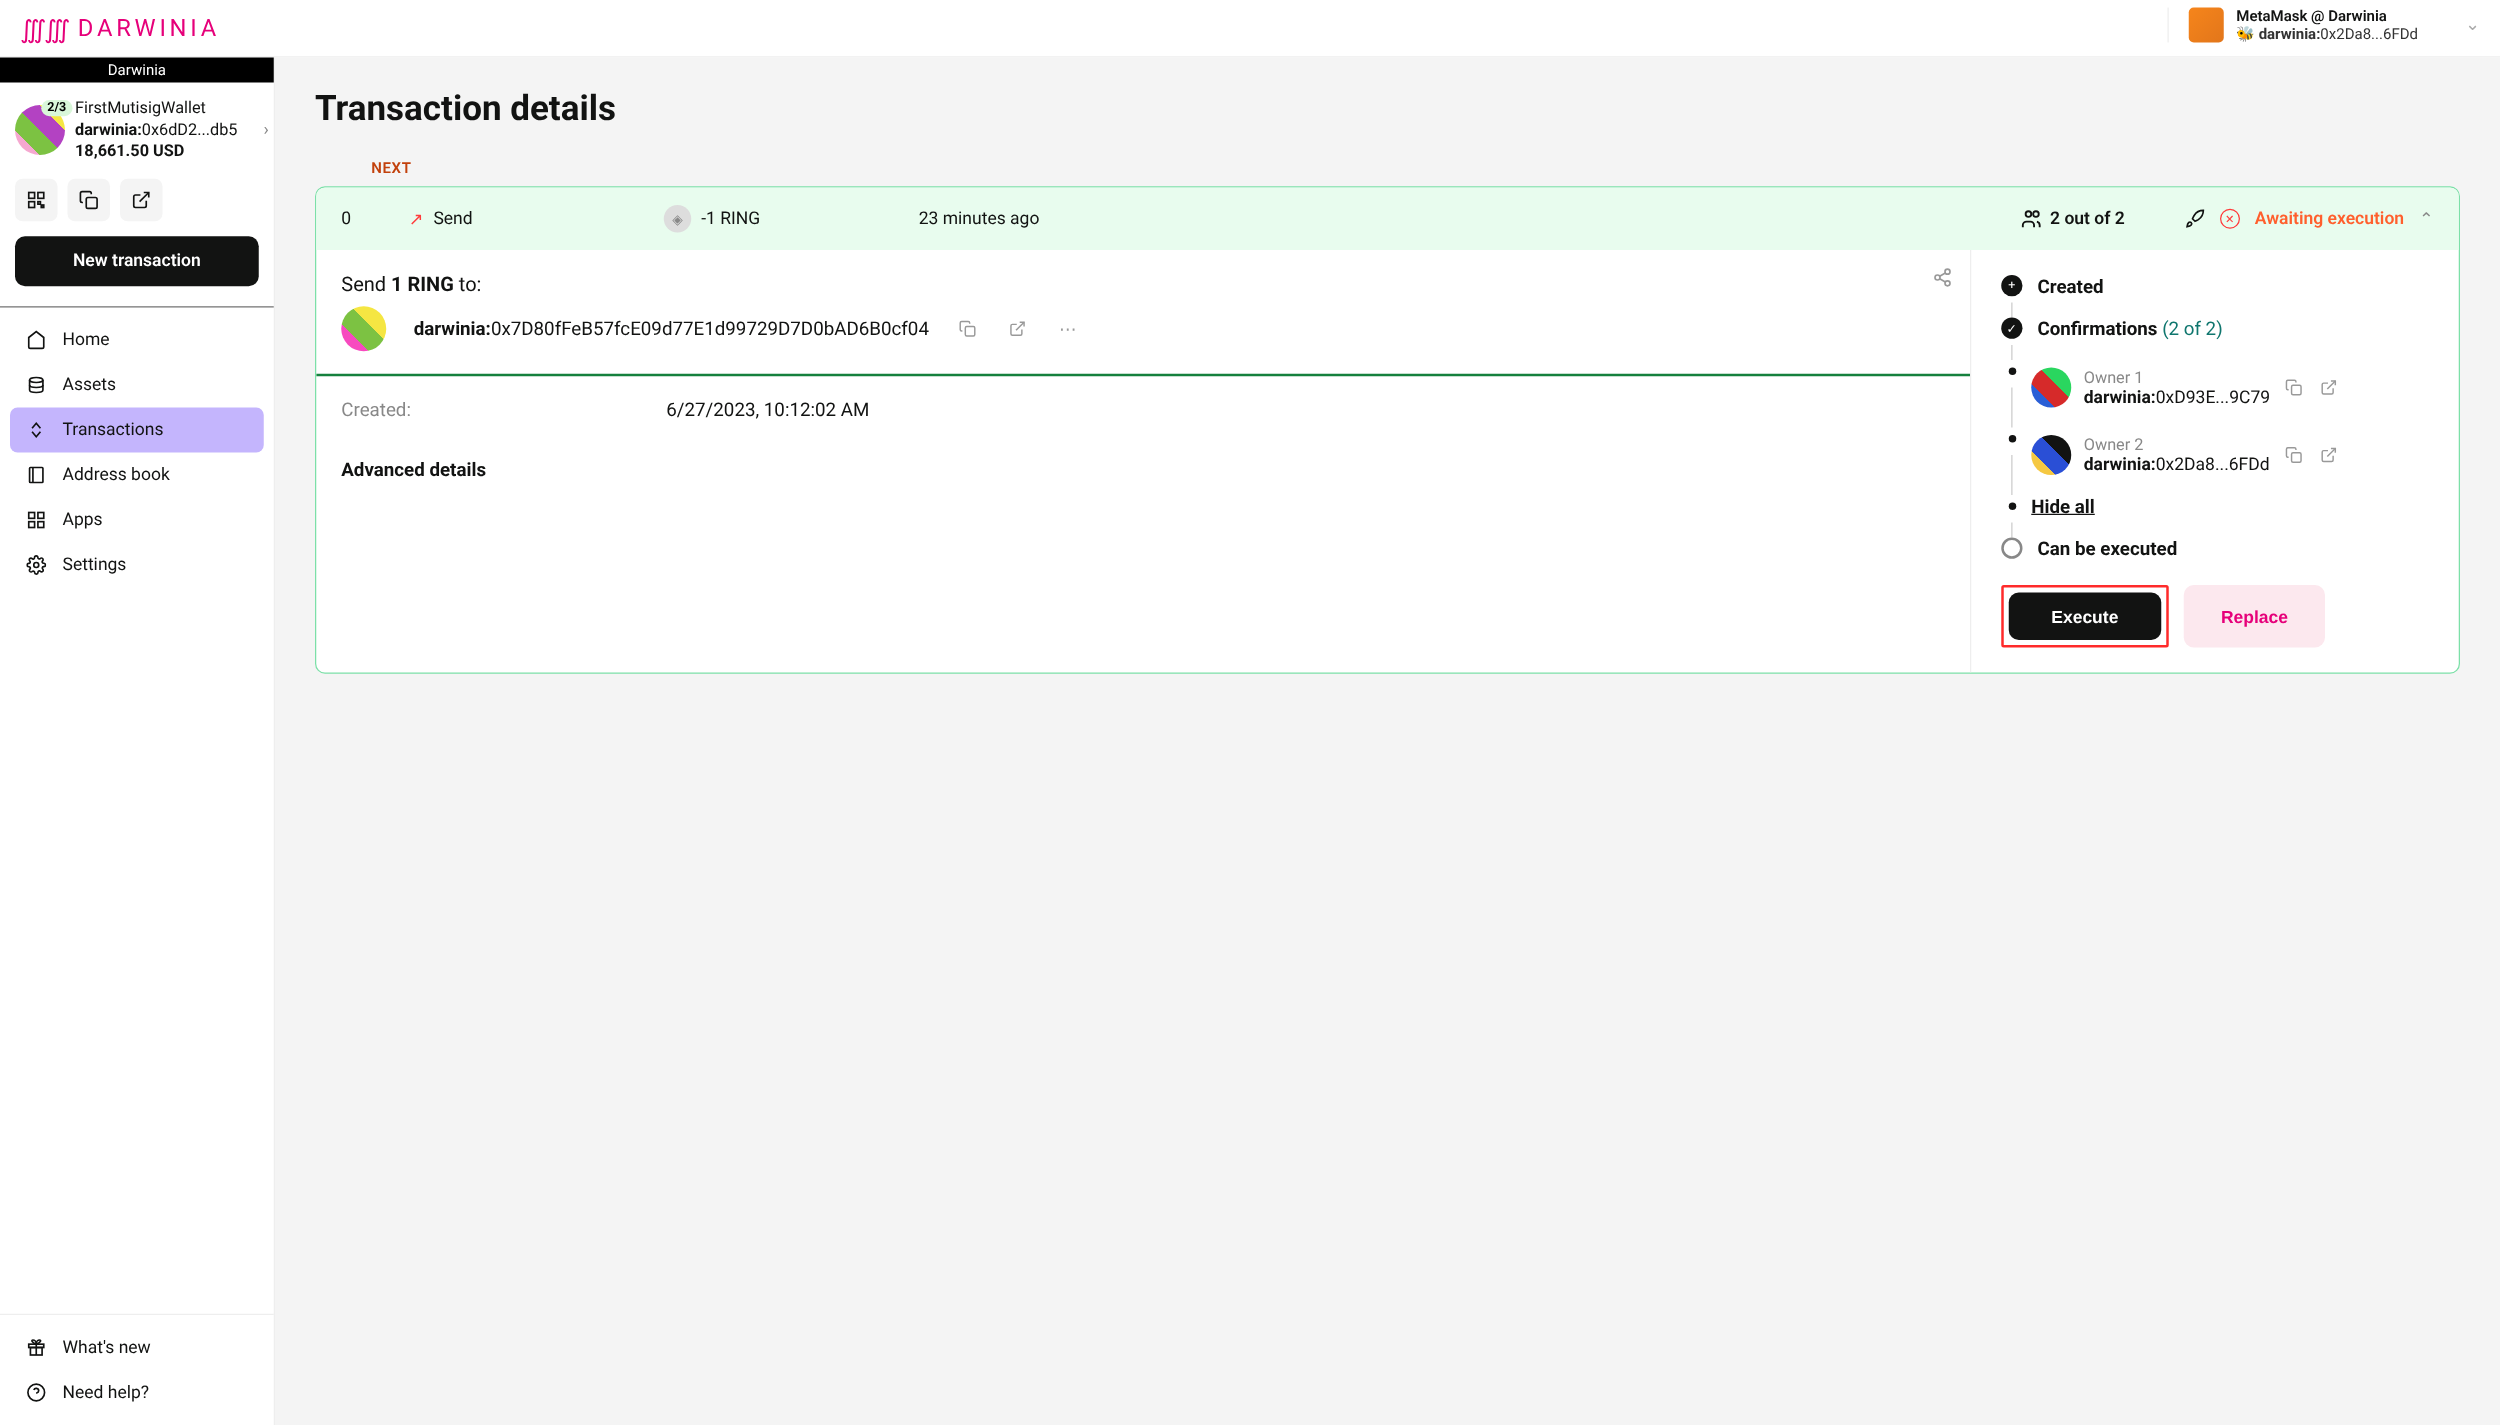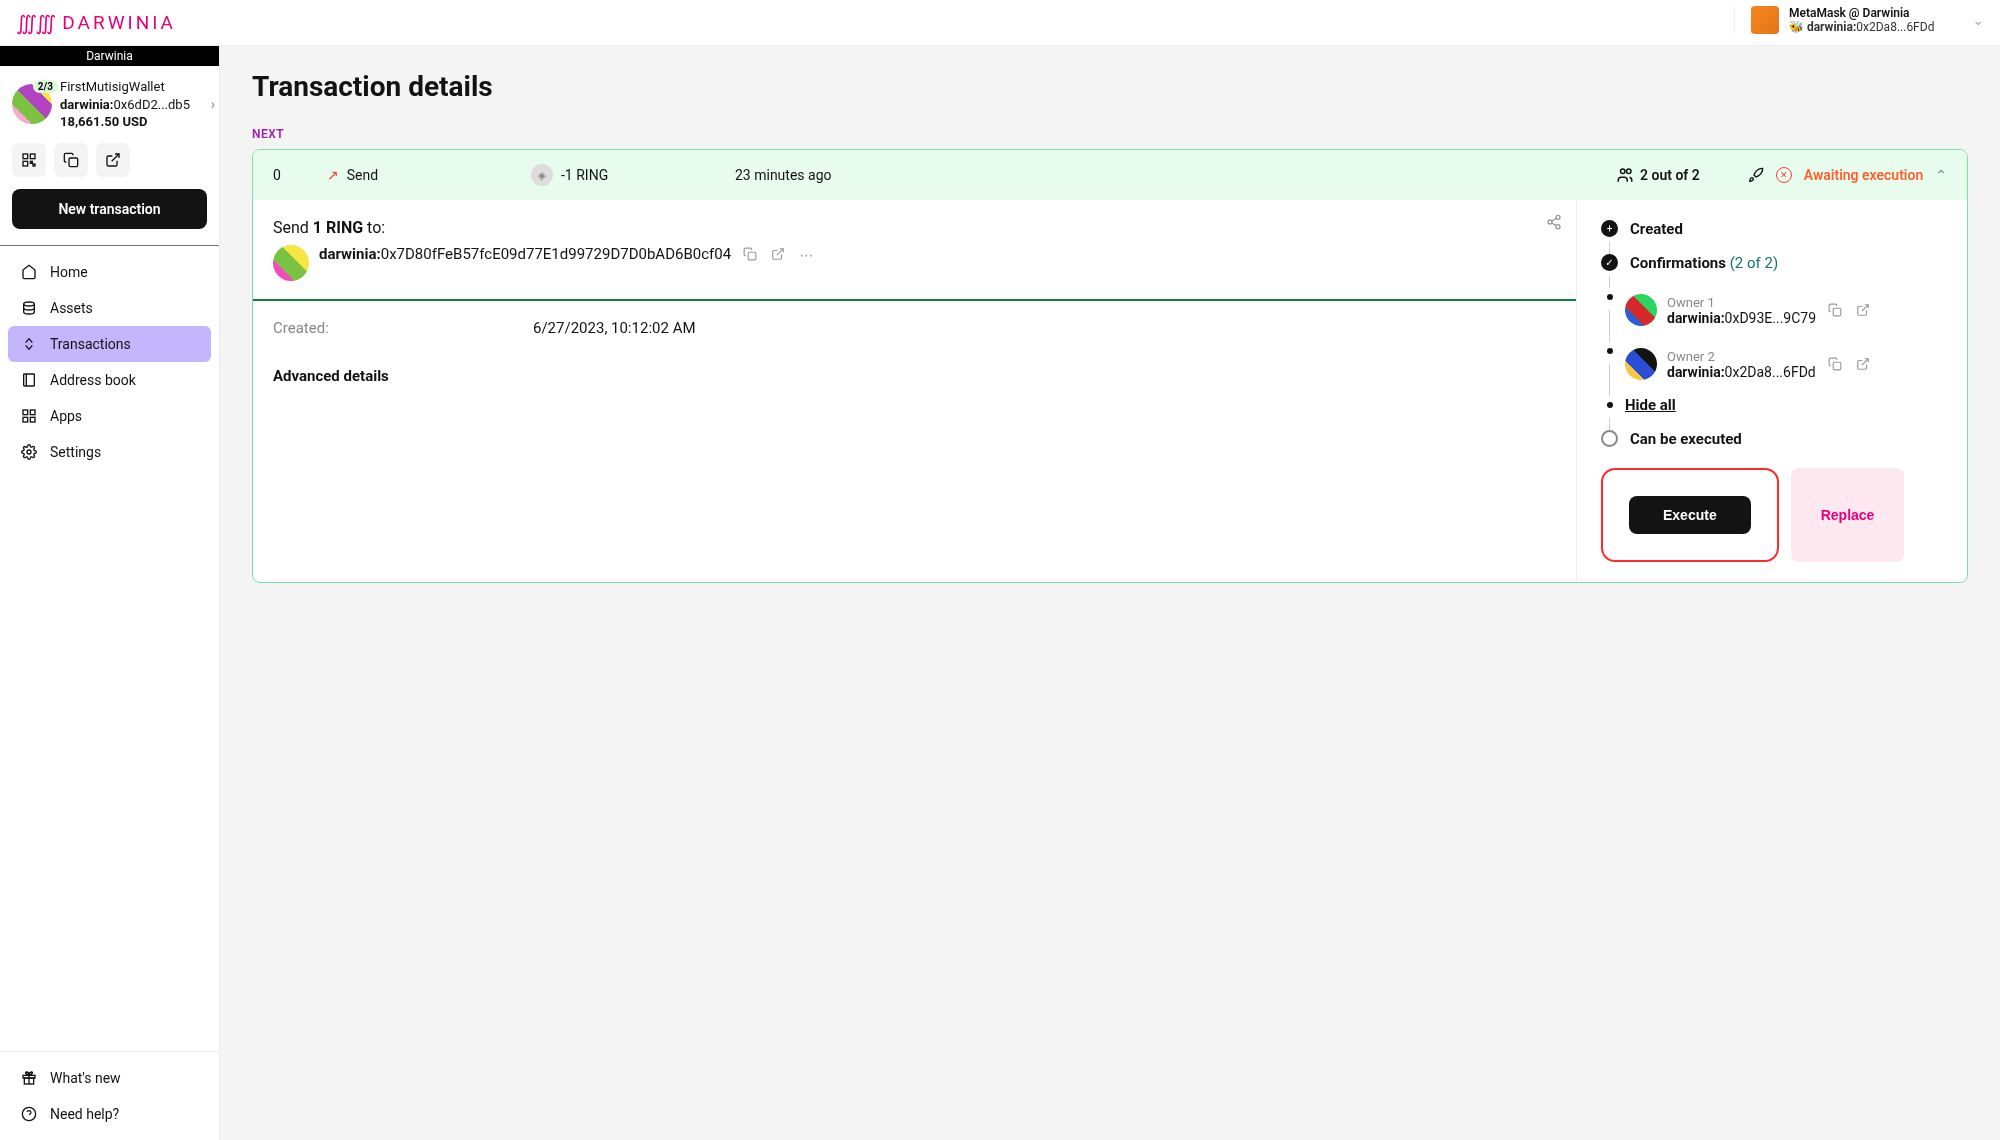--- a/index.html
+++ b/index.html
@@ -34,39 +34,39 @@
 .qa-btn { width: 34px; height: 34px; background: #f4f4f4; border-radius: 6px; display: flex; align-items: center; justify-content: center; cursor: pointer; color: #121312; }
 .new-tx-btn { margin: 0 12px 16px; background: #121312; color: #fff; border-radius: 8px; padding: 12px; text-align: center; font-weight: 600; cursor: pointer; font-size: 14px; }
 .nav-list { display: flex; flex-direction: column; padding: 12px 8px; border-top: 1px solid #737373; padding-top: 8px; }
 .nav-item { display: flex; align-items: center; gap: 12px; padding: 10px 12px; border-radius: 6px; cursor: pointer; font-size: 14px; color: #121312; }
 .nav-item.active { background: #c4b5fd; }
 .nav-item .icon { width: 18px; display: flex; justify-content: center; color: #121312; }
 .sidebar-footer { margin-top: auto; border-top: 1px solid #eee; padding: 8px; }
 
 .main { flex: 1; background: #f4f4f4; padding: 24px 32px; overflow-y: auto; }
 .page-title { font-size: 28px; font-weight: 700; margin-bottom: 24px; }
-.section-label { font-size: 12px; color: #a21caf; font-weight: 600; letter-spacing: 0.5px; margin-bottom: 8px; }
+.section-label { font-size: 12px; color: #c2410c; font-weight: 600; letter-spacing: 0.5px; margin-bottom: 8px; margin-left: 45px; }
 .tx-card { background: #fff; border: 1px solid #7ce0a8; border-radius: 8px; overflow: hidden; }
 .tx-summary { background: #e8fcee; padding: 14px 20px; display: flex; align-items: center; gap: 24px; cursor: pointer; }
 .tx-nonce { width: 30px; }
 .tx-type { display: flex; align-items: center; gap: 8px; width: 180px; }
 .arrow-send { color: #ff3b3b; font-size: 14px; }
 .tx-amount { display: flex; align-items: center; gap: 8px; width: 180px; }
 .coin-circle { width: 22px; height: 22px; border-radius: 50%; background: #ddd; display: flex; align-items: center; justify-content: center; font-size: 11px; color: #888; }
 .tx-time { width: 180px; color: #121312; }
 .tx-sigs { display: flex; align-items: center; gap: 6px; margin-left: auto; font-weight: 600; font-size: 14px; }
 .tx-status { display: flex; align-items: center; gap: 12px; margin-left: 24px; }
 .status-text { color: #ff5f2d; font-weight: 600; font-size: 14px; }
 .circle-x { width: 16px; height: 16px; border: 1.5px solid #ff3b3b; border-radius: 50%; display: flex; align-items: center; justify-content: center; color: #ff3b3b; font-size: 9px; }
 
 .tx-body { display: flex; }
 .tx-left { flex: 1; border-right: 1px solid #eee; }
 .send-block { padding: 18px 20px; border-bottom: 2px solid #15803d; position: relative; }
 .send-line1 { font-size: 16px; margin-bottom: 8px; }
-.recipient { display: flex; gap: 10px; }
+.recipient { display: flex; align-items: center; gap: 22px; }
 .recip-avatar { width: 36px; height: 36px; border-radius: 50%; background: linear-gradient(45deg,#f74abf 30%,#7cc242 30%,#7cc242 60%,#f5e642 60%); }
 .addr-text { font-size: 15px; }
 .addr-prefix { font-weight: 700; }
 .mini-icon { color: #999; cursor: pointer; padding: 2px; }
 .share-top { position: absolute; top: 14px; right: 14px; color: #999; cursor: pointer; }
 .details-block { padding: 18px 20px; }
 .detail-row { display: flex; margin-bottom: 6px; font-size: 15px; }
 .detail-label { width: 260px; color: #888; }
 .detail-val { color: #121312; display: flex; align-items: center; gap: 8px; }
 .adv-link { font-weight: 700; cursor: pointer; margin-top: 24px; display: inline-block; font-size: 15px; }
@@ -82,21 +82,21 @@
 .step-title { font-weight: 700; }
 .step-sub { color: #0f766e; font-weight: 400; }
 .owner-row { display: flex; align-items: center; gap: 10px; margin-top: 6px; }
 .owner-avatar { width: 32px; height: 32px; border-radius: 50%; }
 .owner-a1 { background: linear-gradient(45deg,#2a5fd6 30%,#d62a2a 30%,#d62a2a 60%,#2ad65f 60%); }
 .owner-a2 { background: linear-gradient(45deg,#f5c842 30%,#2a4fd6 30%,#2a4fd6 60%,#121312 60%); }
 .owner-info { display: flex; flex-direction: column; font-size: 14px; }
 .owner-label { color: #888; font-size: 13px; }
 .hide-all { font-weight: 700; text-decoration: underline; cursor: pointer; font-size: 15px; }
 .action-buttons { display: flex; gap: 12px; margin-top: 16px; }
-.exec-wrap { border: 2px solid #ff2a2a; padding: 26px; border-radius: 14px; }
+.exec-wrap { border: 2px solid #ff2a2a; padding: 4px; border-radius: 2px; }
 .exec-btn { background: #121312; color: #fff; border: none; border-radius: 8px; padding: 11px 34px; font-weight: 600; cursor: pointer; font-size: 14px; }
 .replace-btn { background: #fce8ee; color: #e6007a; border: none; border-radius: 8px; padding: 13px 30px; font-weight: 600; cursor: pointer; font-size: 14px; }
 svg { display: block; }
 </style>
 </head>
 <body>
 
 <div class="topbar">
   <div class="logo">
     <span class="logo-glyph">∭∭</span>

